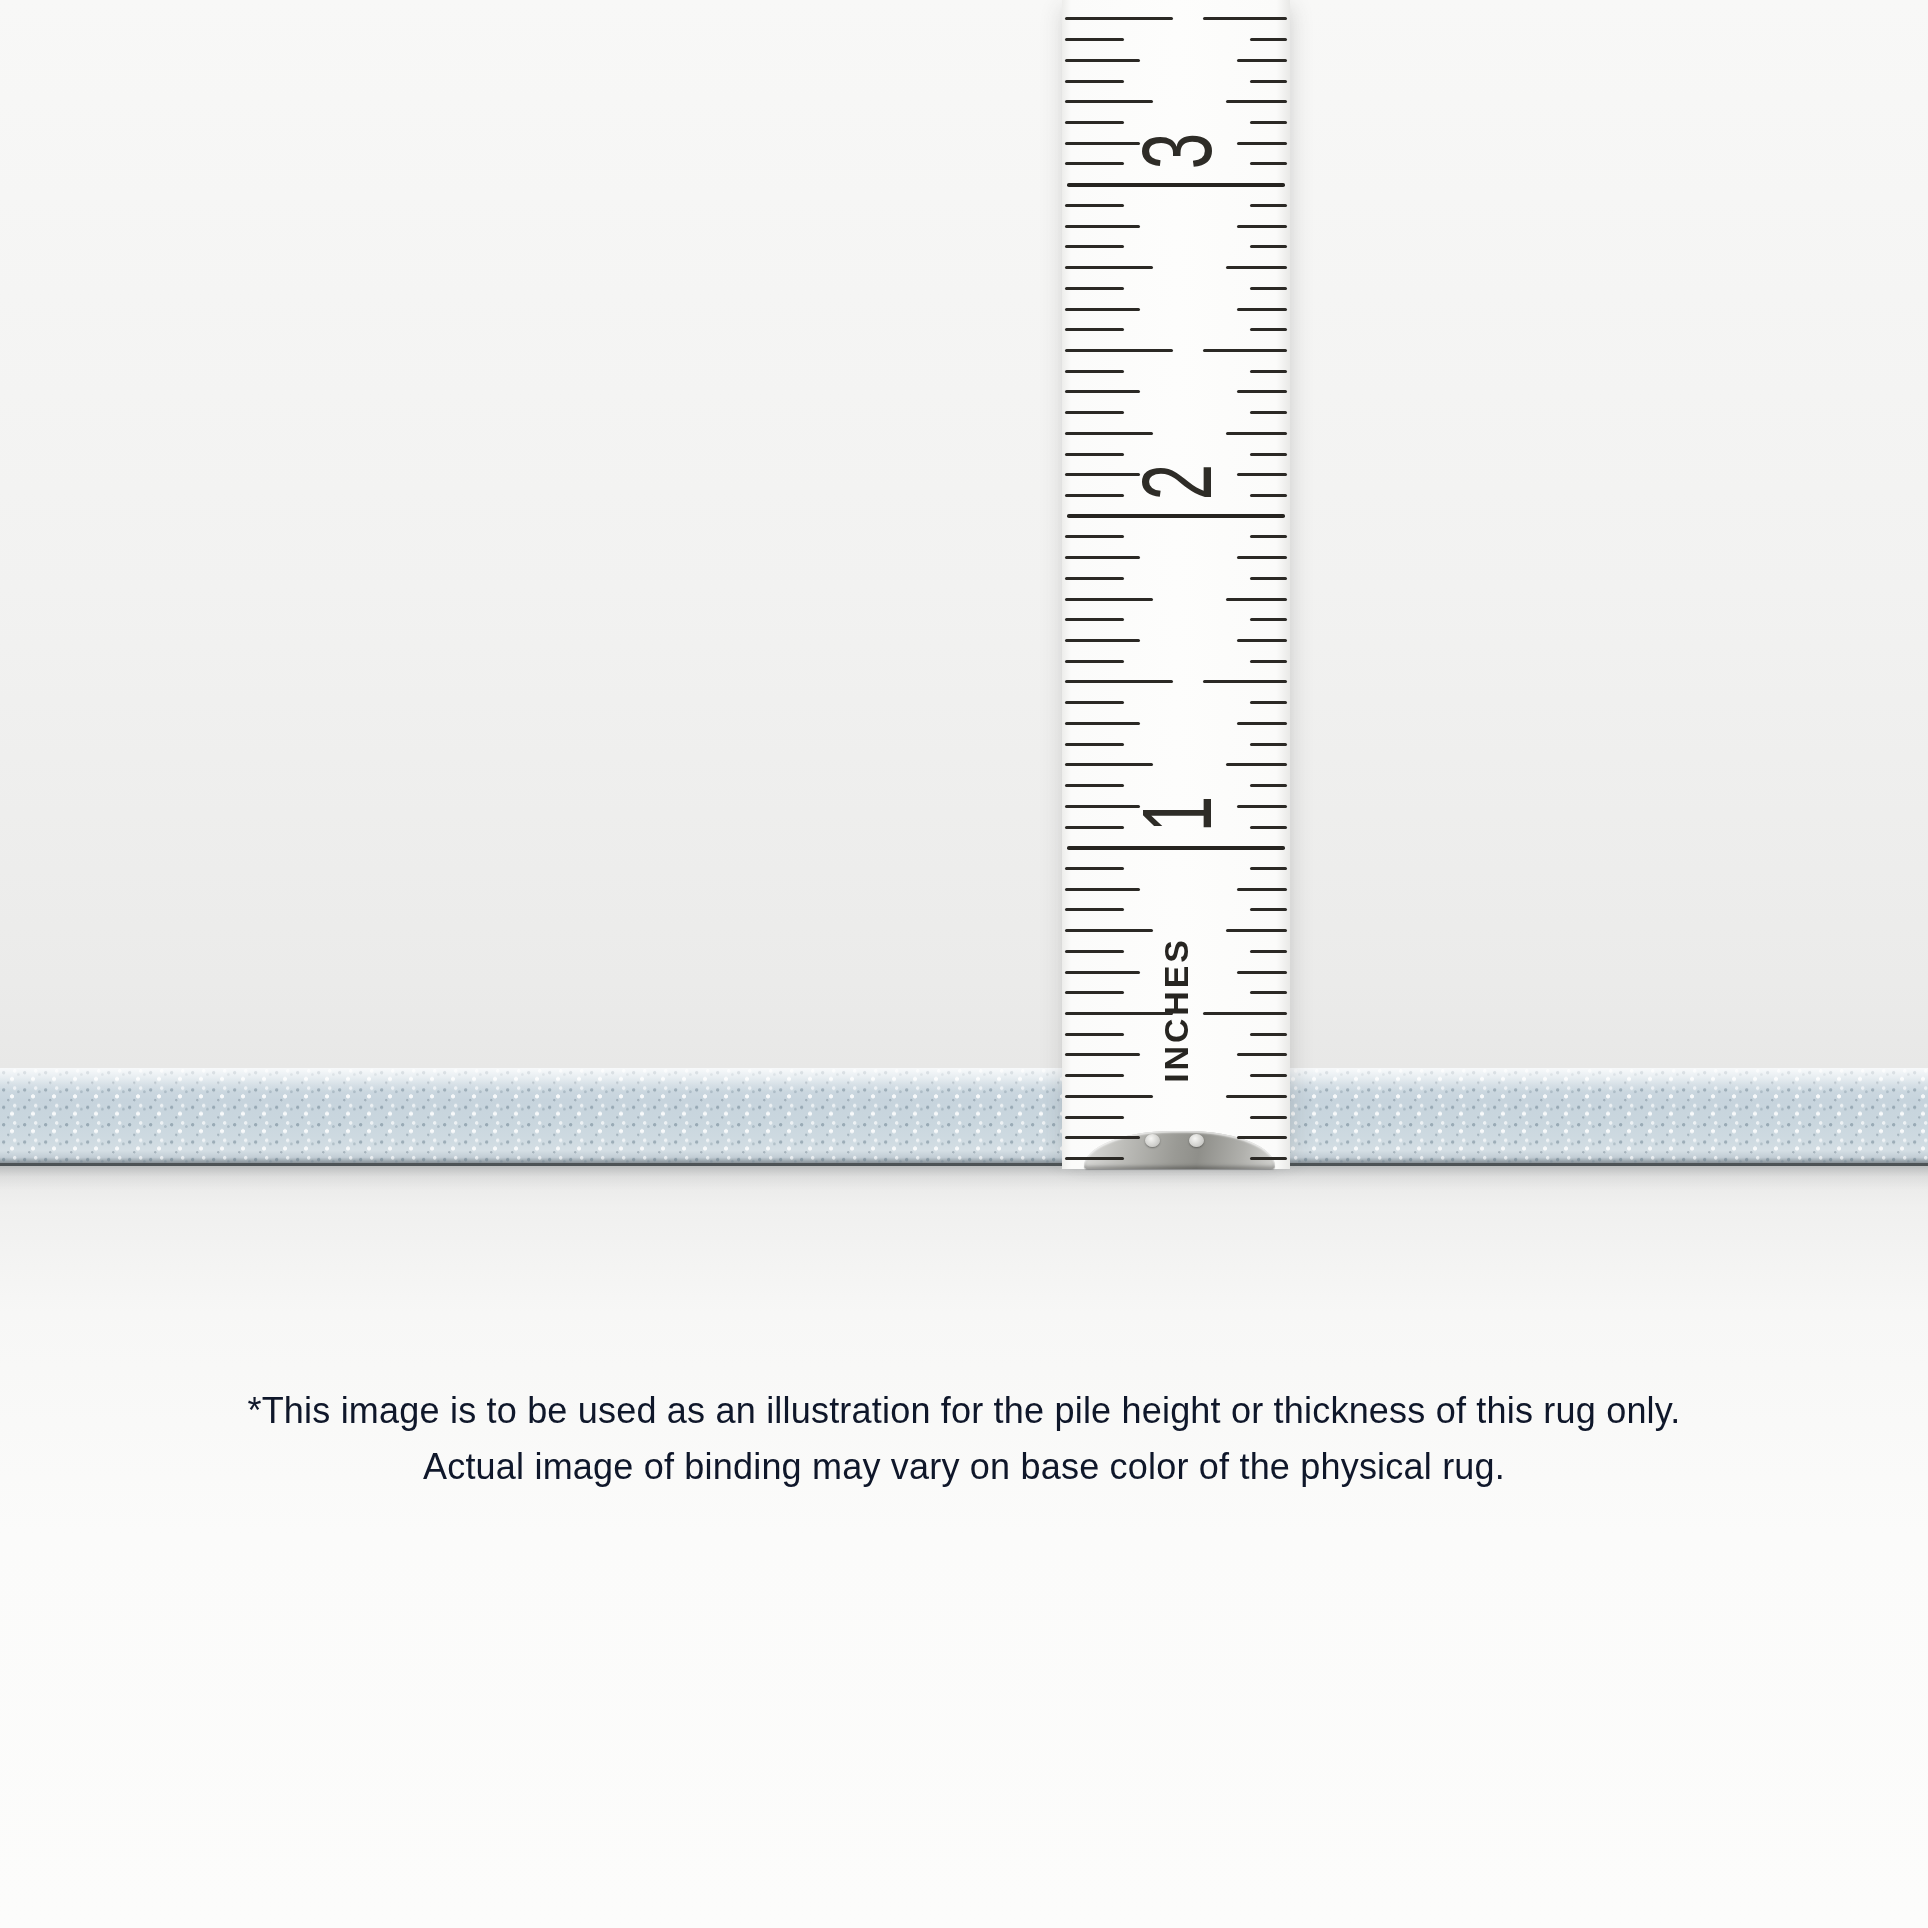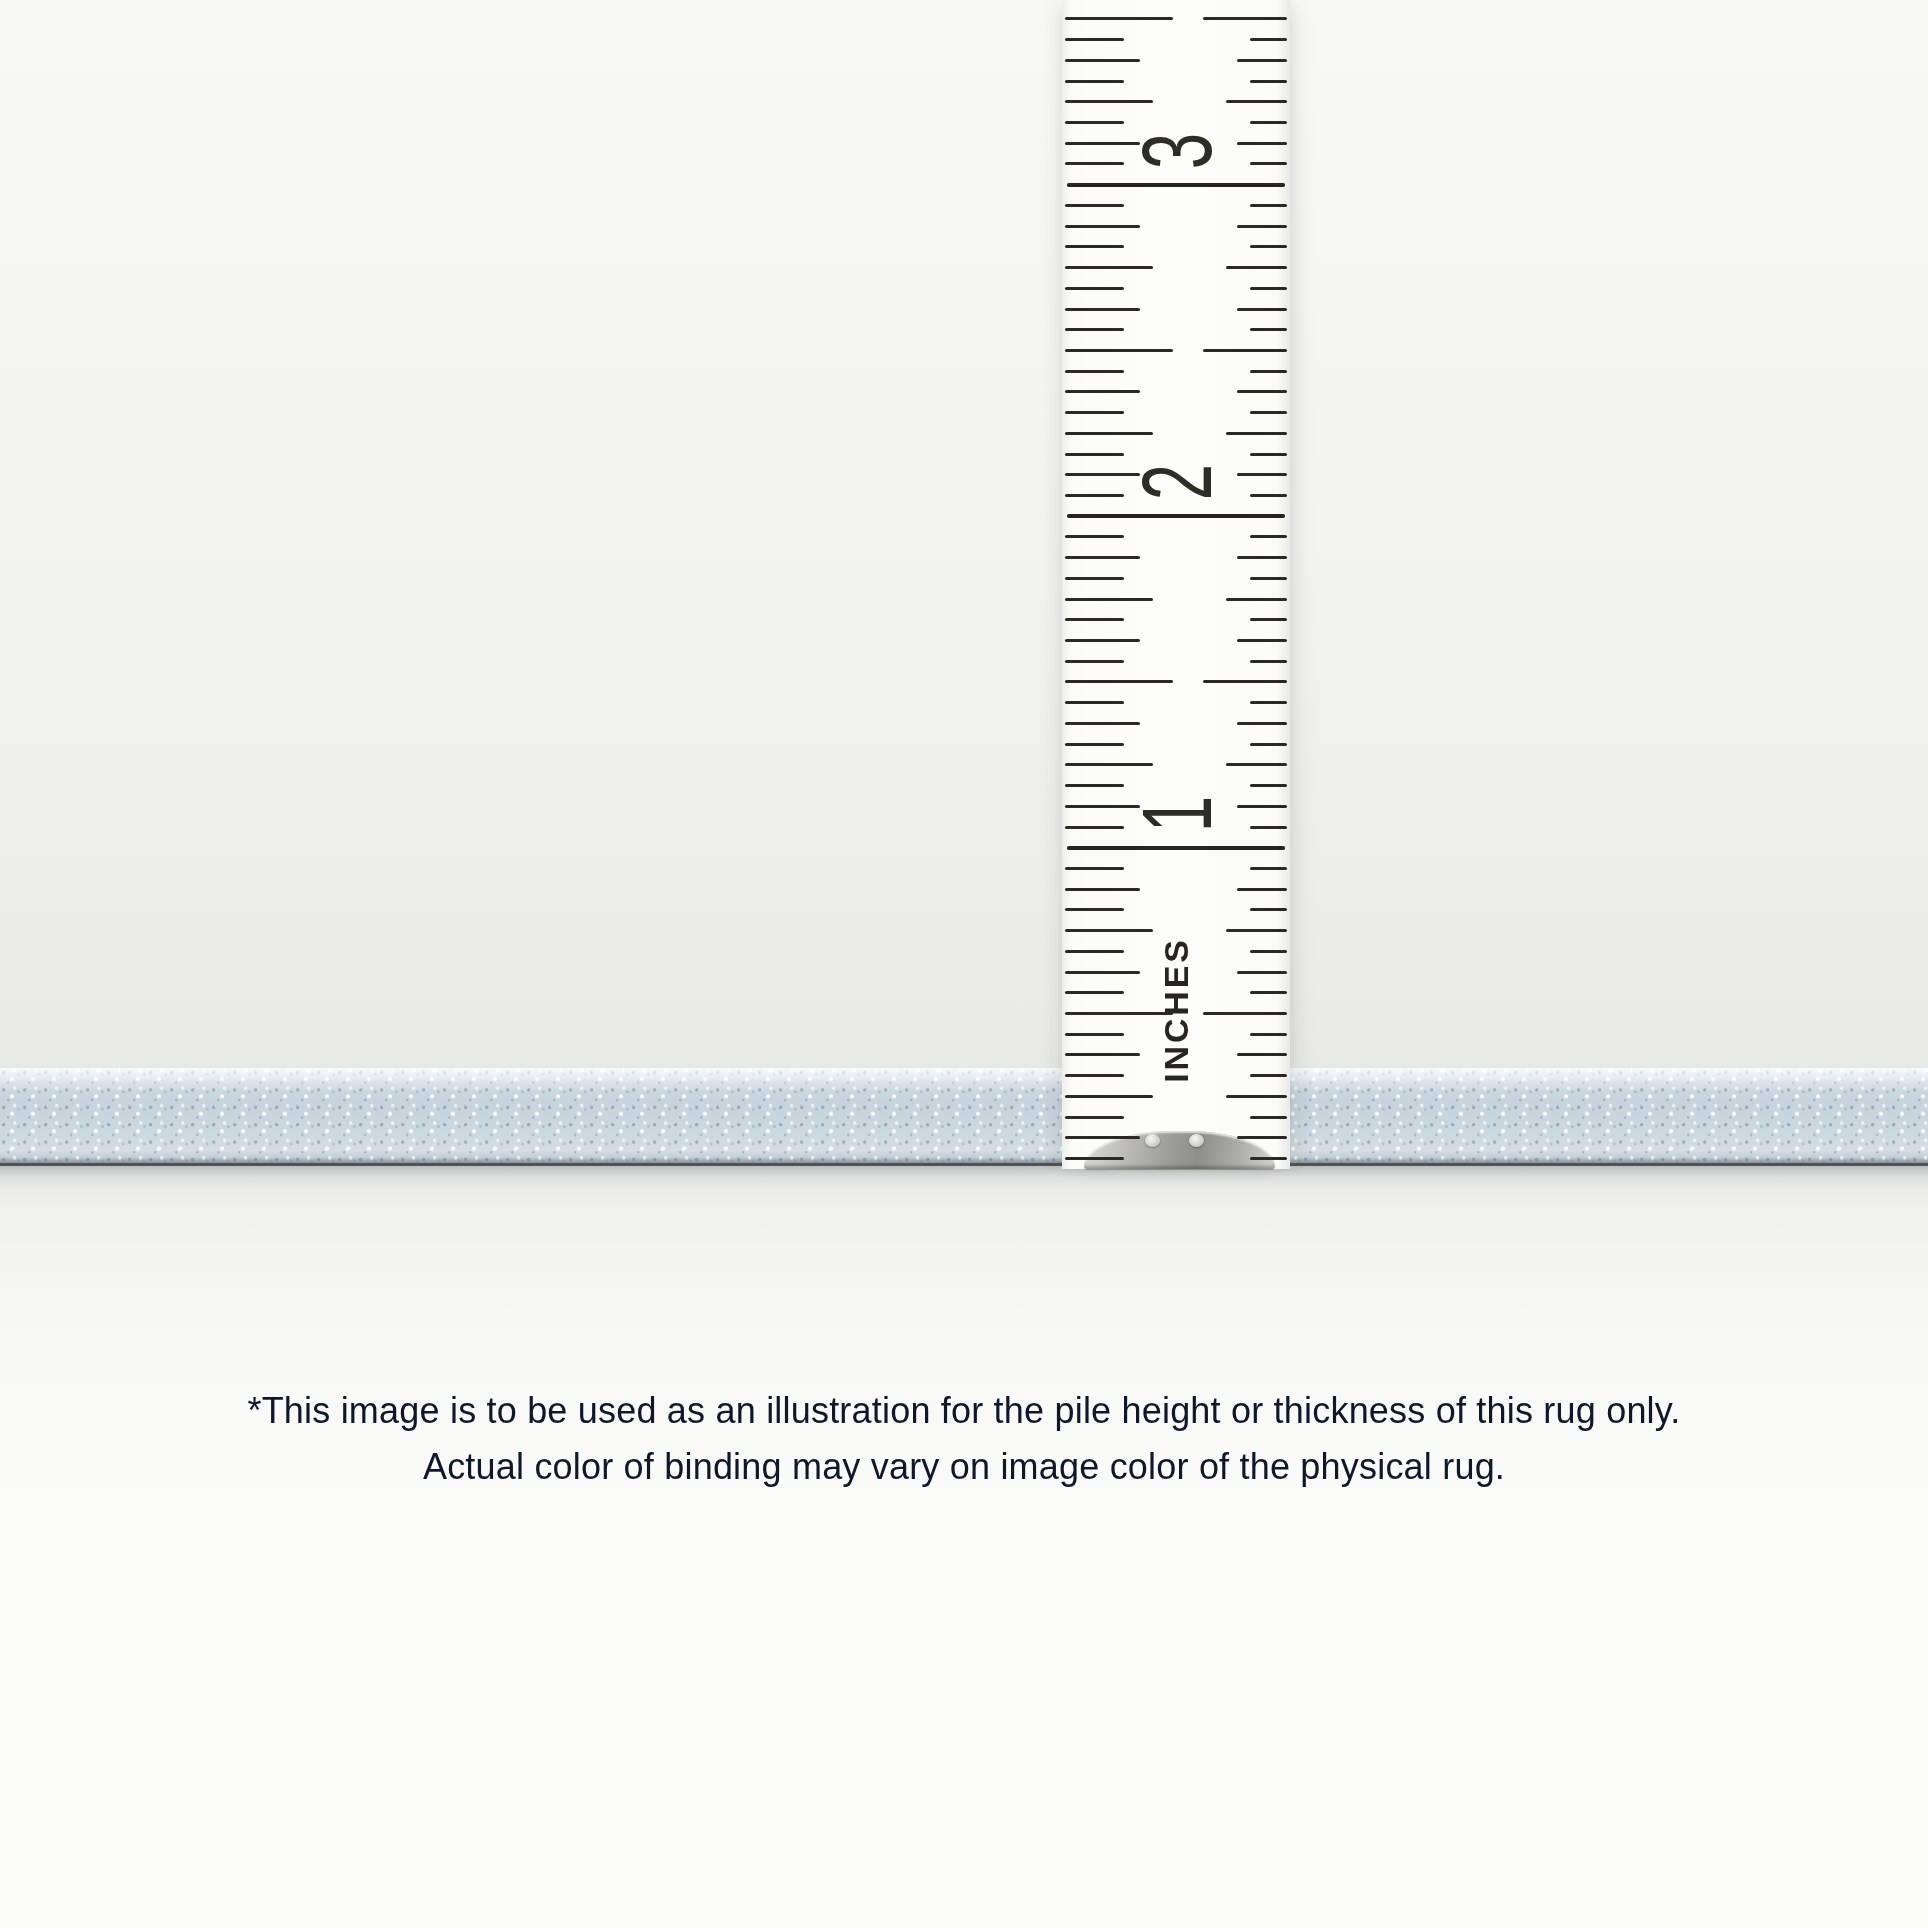--- a/index.html
+++ b/index.html
@@ -215,17 +215,17 @@
       <div class="tick left" style="top: 59px; width: 75px;"></div>
       <div class="tick right" style="top: 59px; width: 50px;"></div>
       <div class="tick left" style="top: 38px; width: 59px;"></div>
       <div class="tick right" style="top: 38px; width: 37px;"></div>
       <div class="tick left" style="top: 17.4px; width: 108px;"></div>
       <div class="tick right" style="top: 17.4px; width: 84px;"></div>
     </div>
 
   <div class="caption">
     <div>*This image is to be used as an illustration for the pile height or thickness of this rug only.</div>
-    <div>Actual color of binding may vary on image color of the physical rug.</div>
+    <div>Actual image of binding may vary on base color of the physical rug.</div>
   </div>
 
 </div>
 
 
 </body></html>

